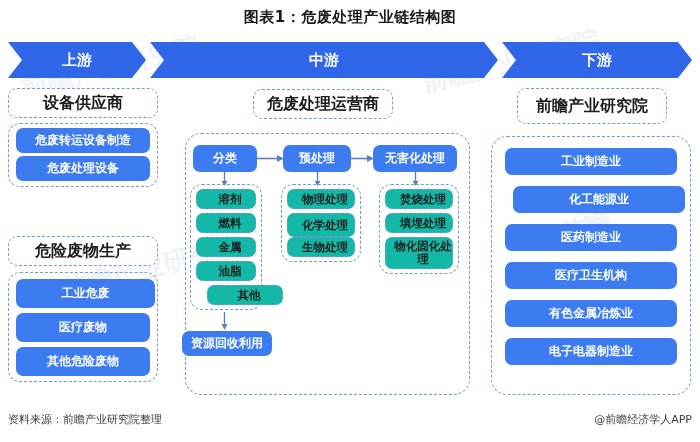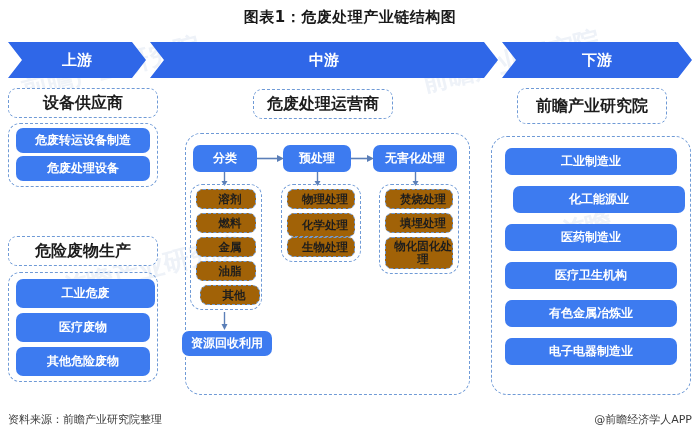--- a/index.html
+++ b/index.html
@@ -66,21 +66,21 @@
     background:#3d7bf0;
     border-radius:7px;
     color:#ffffff;
     font-size:12px;font-weight:bold;
     display:flex;align-items:center;justify-content:center;
     text-align:center;line-height:1.1;
     box-sizing:border-box;
   }
   .lite-box{
     position:absolute;
-    background:#a16207;
+    background:#14b8a6;
     border:1.2px dashed #6f9ad6;
     border-radius:7px;
     color:#1d1d1d;
     font-size:11.5px;font-weight:bold;
     display:flex;align-items:center;justify-content:center;
     text-align:center;line-height:1.1;
     box-sizing:border-box;
     padding-left:8px;
   }
 
@@ -167,21 +167,21 @@
   <svg class="arrow-v" style="left:411px;top:172px;height:14px;" viewBox="0 0 9 14">
     <line x1="4.5" y1="0" x2="4.5" y2="9" stroke="#5b7fb8" stroke-width="1.4"></line>
     <polygon points="1.5,9 7.5,9 4.5,14" fill="#5b7fb8"></polygon>
   </svg>
 
   <div class="dash-group" style="left:190px;top:184px;width:72px;height:126px;"></div>
   <div class="lite-box" style="left:196px;top:189px;width:60px;height:20px;">溶剂</div>
   <div class="lite-box" style="left:196px;top:213px;width:60px;height:20px;">燃料</div>
   <div class="lite-box" style="left:196px;top:237px;width:60px;height:20px;">金属</div>
   <div class="lite-box" style="left:196px;top:261px;width:60px;height:20px;">油脂</div>
-  <div class="lite-box" style="left:200px;top:285px;width:60px;height:20px;border-radius:8px;">其他</div>
+  <div class="lite-box" style="left:207px;top:285px;width:76px;height:20px;">其他</div>
 
   <div class="dash-group" style="left:281px;top:184px;width:80px;height:78px;"></div>
   <div class="lite-box" style="left:287px;top:189px;width:68px;height:20px;">物理处理</div>
   <div class="lite-box" style="left:287px;top:213px;width:68px;height:24px;">化学处理</div>
   <div class="lite-box" style="left:287px;top:237px;width:68px;height:20px;">生物处理</div>
 
   <div class="dash-group" style="left:379px;top:184px;width:80px;height:90px;"></div>
   <div class="lite-box" style="left:385px;top:189px;width:68px;height:20px;">焚烧处理</div>
   <div class="lite-box" style="left:385px;top:213px;width:68px;height:20px;">填埋处理</div>
   <div class="lite-box" style="left:385px;top:237px;width:68px;height:32px;">物化固化处理</div>

